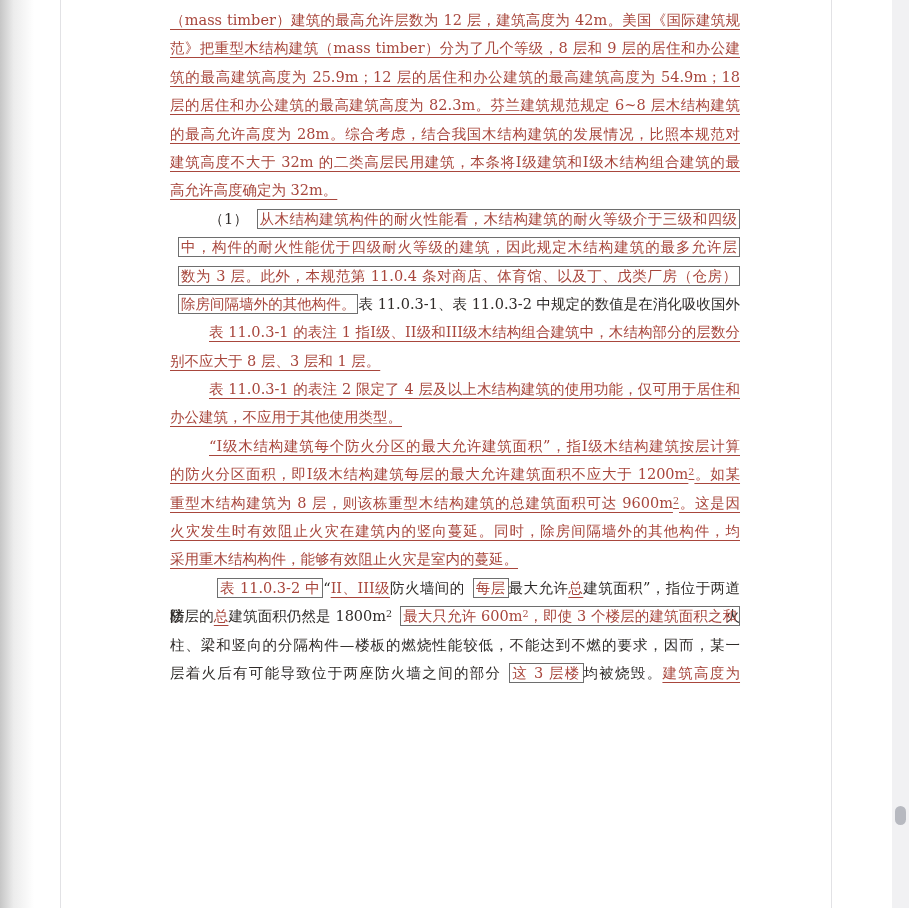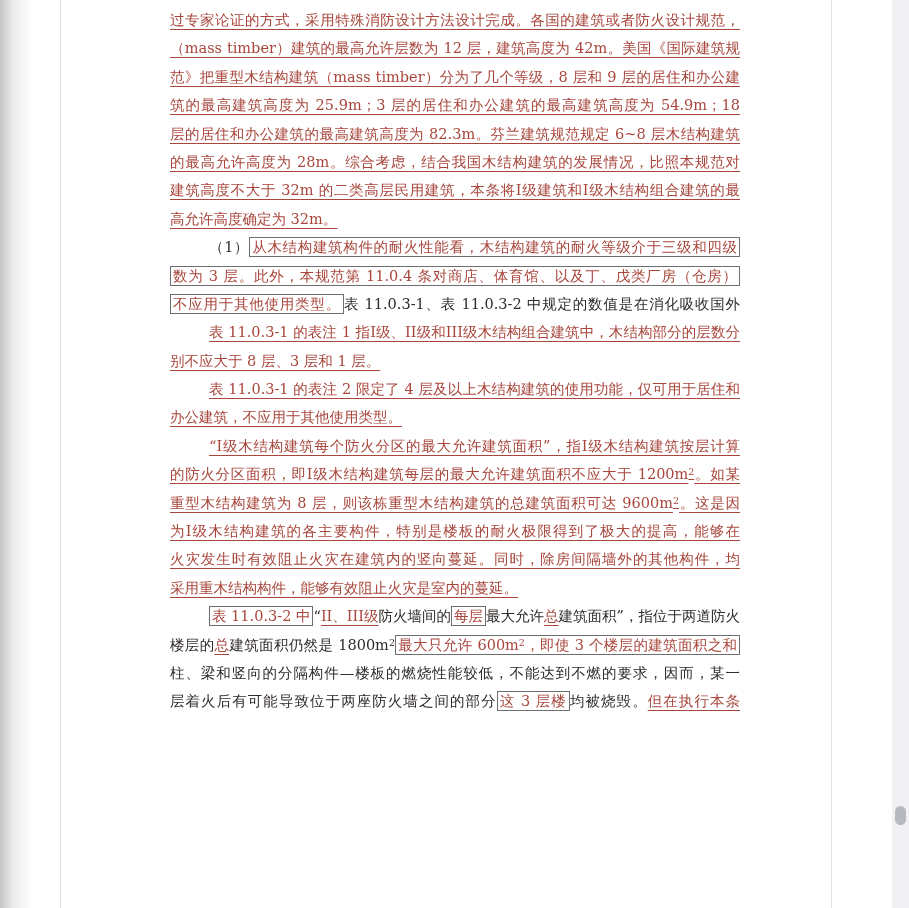--- a/index.html
+++ b/index.html
@@ -12,53 +12,52 @@
   .scroll-track{position:absolute;right:0;top:0;bottom:0;width:17px;background:#f1f1f3;}
   .scroll-thumb{position:absolute;left:3px;top:806px;width:11px;height:19px;border-radius:6px;background:#b7b9c0;}
   #doc{position:absolute;left:170px;top:6px;width:570px;}
   .line{height:28.4px;line-height:28.4px;font-size:14.5px;
     text-align:justify;text-align-last:justify;white-space:normal;color:var(--black,#2f2b29);}
   .line.left{text-align-last:left;}
   .line.indent{text-indent:39px;}
   span.k{color:var(--black,#2f2b29);}
   span.r{color:var(--red,#a8463c);text-decoration:underline;text-decoration-thickness:1px;text-underline-offset:4px;}
   span.rp{color:var(--red,#a8463c);}
-  span.box{border:1px solid var(--boxb,#6e6e6e);padding:1px 2px;}
+  span.box{border:1px solid var(--boxb,#6e6e6e);padding:1px 2px;margin-left:8px;}
   span.sup{font-size:9.5px;vertical-align:4px;line-height:0;}
 </style>
 </head>
 <body>
 
 <div class="shadow-left"></div>
 <div class="page-edge edge-l"></div>
 <div class="page-edge edge-r"></div>
 
 <div id="doc">
-    <div class="line"><span class="r">过专家论证的方式，采用特殊消防设计方法设计完成。各国的建筑或者防火设计规范，</span></div>
     <div class="line"><span class="r">（mass timber）建筑的最高允许层数为 12 层，建筑高度为 42m。美国《国际建筑规</span></div>
     <div class="line"><span class="r">范》把重型木结构建筑（mass timber）分为了几个等级，8 层和 9 层的居住和办公建</span></div>
-    <div class="line"><span class="r">筑的最高建筑高度为 25.9m；3 层的居住和办公建筑的最高建筑高度为 54.9m；18</span></div>
+    <div class="line"><span class="r">筑的最高建筑高度为 25.9m；12 层的居住和办公建筑的最高建筑高度为 54.9m；18</span></div>
     <div class="line"><span class="r">层的居住和办公建筑的最高建筑高度为 82.3m。芬兰建筑规范规定 6~8 层木结构建筑</span></div>
     <div class="line"><span class="r">的最高允许高度为 28m。综合考虑，结合我国木结构建筑的发展情况，比照本规范对</span></div>
     <div class="line"><span class="r">建筑高度不大于 32m 的二类高层民用建筑，本条将I级建筑和I级木结构组合建筑的最</span></div>
     <div class="line left"><span class="r">高允许高度确定为 32m。</span></div>
     <div class="line indent"><span class="k">（1）</span><span class="box"><span class="rp">从木结构建筑构件的耐火性能看，木结构建筑的耐火等级介于三级和四级</span></span></div>
+    <div class="line"><span class="box"><span class="rp">中，构件的耐火性能优于四级耐火等级的建筑，因此规定木结构建筑的最多允许层</span></span></div>
     <div class="line"><span class="box"><span class="rp">数为 3 层。此外，本规范第 11.0.4 条对商店、体育馆、以及丁、戊类厂房（仓房）</span></span></div>
-    <div class="line"><span class="box"><span class="rp">不应用于其他使用类型。</span></span><span class="k">表 11.0.3-1、表 11.0.3-2 中规定的数值是在消化吸收国外</span></div>
+    <div class="line"><span class="box"><span class="rp">除房间隔墙外的其他构件。</span></span><span class="k">表 11.0.3-1、表 11.0.3-2 中规定的数值是在消化吸收国外</span></div>
     <div class="line indent"><span class="r">表 11.0.3-1 的表注 1 指I级、II级和III级木结构组合建筑中，木结构部分的层数分</span></div>
     <div class="line left"><span class="r">别不应大于 8 层、3 层和 1 层。</span></div>
     <div class="line indent"><span class="r">表 11.0.3-1 的表注 2 限定了 4 层及以上木结构建筑的使用功能，仅可用于居住和</span></div>
     <div class="line left"><span class="r">办公建筑，不应用于其他使用类型。</span></div>
     <div class="line indent"><span class="r">“I级木结构建筑每个防火分区的最大允许建筑面积”，指I级木结构建筑按层计算</span></div>
     <div class="line"><span class="r">的防火分区面积，即I级木结构建筑每层的最大允许建筑面积不应大于 1200m</span><span class="r sup">2</span><span class="r">。如某</span></div>
     <div class="line"><span class="r">重型木结构建筑为 8 层，则该栋重型木结构建筑的总建筑面积可达 9600m</span><span class="r sup">2</span><span class="r">。这是因</span></div>
-    <div class="line"><span class="r">为I级木结构建筑的各主要构件，特别是楼板的耐火极限得到了极大的提高，能够在</span></div>
     <div class="line"><span class="r">火灾发生时有效阻止火灾在建筑内的竖向蔓延。同时，除房间隔墙外的其他构件，均</span></div>
     <div class="line left"><span class="r">采用重木结构构件，能够有效阻止火灾是室内的蔓延。</span></div>
     <div class="line indent"><span class="box"><span class="rp">表 11.0.3-2 中</span></span><span class="k">“</span><span class="r">II、III级</span><span class="k">防火墙间的</span><span class="box"><span class="rp">每层</span></span><span class="k">最大允许</span><span class="r">总</span><span class="k">建筑面积”，指位于两道防火</span></div>
     <div class="line"><span class="k">楼层的</span><span class="r">总</span><span class="k">建筑面积仍然是 1800m</span><span class="k sup">2</span><span class="box"><span class="rp">最大只允许 600m</span><span class="rp sup">2</span><span class="rp">，即使 3 个楼层的建筑面积之和</span></span></div>
     <div class="line"><span class="k">柱、梁和竖向的分隔构件—楼板的燃烧性能较低，不能达到不燃的要求，因而，某一</span></div>
-    <div class="line"><span class="k">层着火后有可能导致位于两座防火墙之间的部分</span><span class="box"><span class="rp">这 3 层楼</span></span><span class="k">均被烧毁。</span><span class="r">但在执行本条</span></div>
+    <div class="line"><span class="k">层着火后有可能导致位于两座防火墙之间的部分</span><span class="box"><span class="rp">这 3 层楼</span></span><span class="k">均被烧毁。</span><span class="r">建筑高度为</span></div>
   </div>
 
 <div class="scroll-track">
   <div class="scroll-thumb"></div>
 </div>
 
 </body></html>

